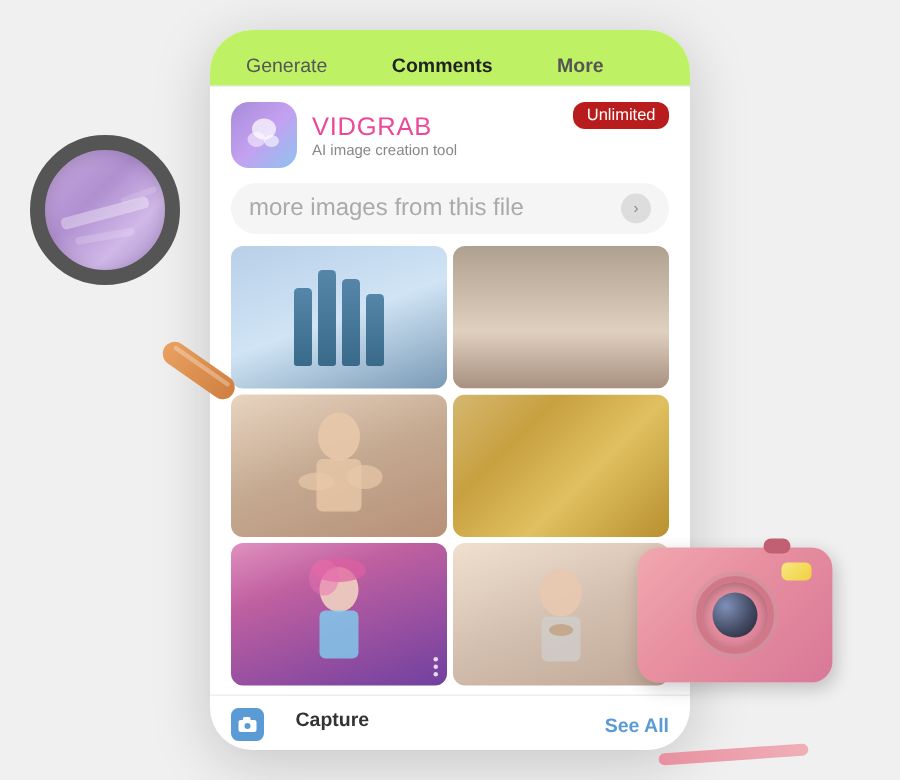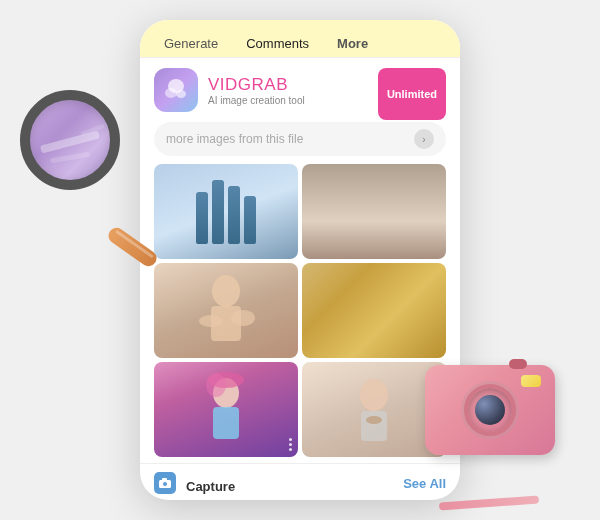--- a/index.html
+++ b/index.html
@@ -25,33 +25,34 @@
       overflow: hidden;
       z-index: 2;
     }
 
     
     .tabs {
       display: flex;
       align-items: center;
       padding: 10px 10px 0;
       border-bottom: 1px solid #eee;
-      background: #fef9c3;
+      background: #bef264;
+      gap: 15px;
     }
     .tab {
       padding: 6px 14px;
       font-size: 13px;
       font-weight: 500;
       color: #555;
       cursor: pointer;
       border-radius: 6px 6px 0 0;
     }
     .tab.active {
       color: #222;
-      font-weight: 400;
+      font-weight: 700;
     }
     .tab-more {
       background: none;
       border: none;
       font-size: 13px;
       font-weight: 700;
       color: #555;
       cursor: pointer;
       padding: 6px 14px;
     }
@@ -83,42 +84,42 @@
       font-size: 17px;
       font-weight: 400;
       color: #ec4899;
       letter-spacing: 0.5px;
     }
     .app-sub {
       font-size: 10px;
       color: #888;
     }
     .badge-unlimited {
-      background: #ec4899;
+      background: #b91c1c;
       color: #fff;
       font-size: 11px;
-      font-weight: 700;
+      font-weight: 400;
       border-radius: 8px;
-      padding: 20px 9px;
+      padding: 3px 9px;
       position: absolute;
       top: 10px;
       right: 14px;
     }
 
     
     .search-bar {
       margin: 4px 14px 8px;
       background: #f5f5f5;
       border-radius: 20px;
       display: flex;
       align-items: center;
       padding: 7px 12px;
     }
     .search-text {
-      font-size: 12px;
+      font-size: 16px;
       color: #aaa;
       flex: 1;
     }
     .search-btn {
       width: 20px;
       height: 20px;
       background: #ddd;
       border-radius: 50%;
       display: flex;
       align-items: center;
@@ -171,22 +172,22 @@
     .footer {
       display: flex;
       align-items: center;
       justify-content: space-between;
       padding: 8px 14px;
       border-top: 1px solid #eee;
       margin-top: 6px;
     }
     .capture-btn {
       display: flex;
-      align-items: flex-end;
-      gap: 10px;
+      align-items: flex-start;
+      gap: 21px;
       font-size: 13px;
       font-weight: 600;
       color: #333;
       cursor: pointer;
     }
     .camera-icon {
       width: 22px;
       height: 22px;
       background: #5b9bd5;
       border-radius: 5px;

